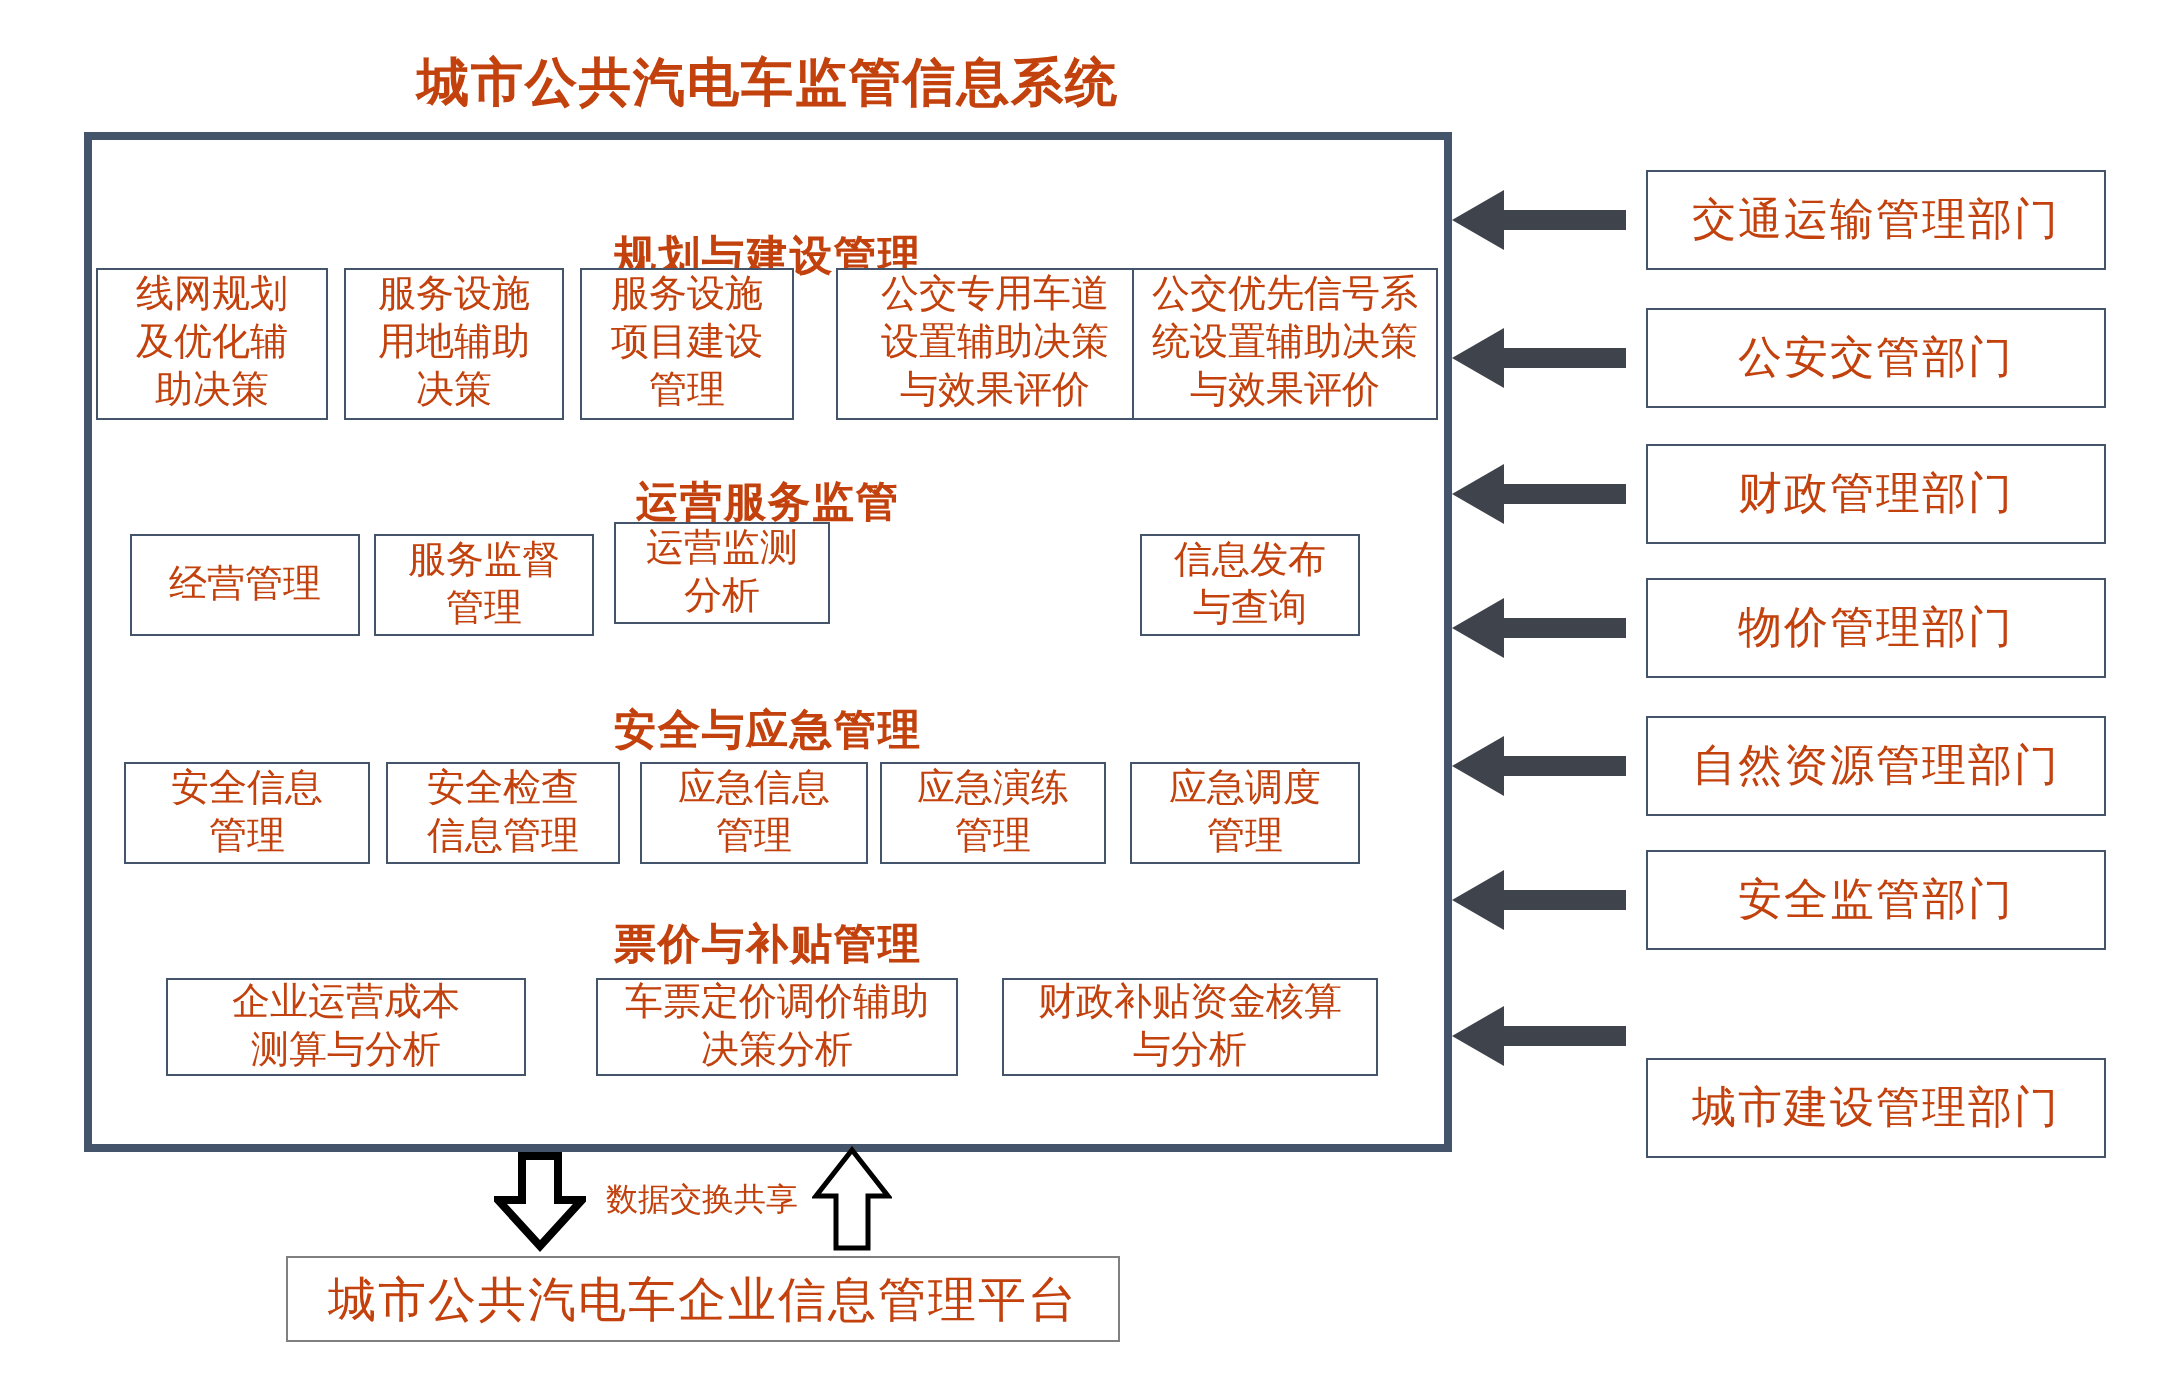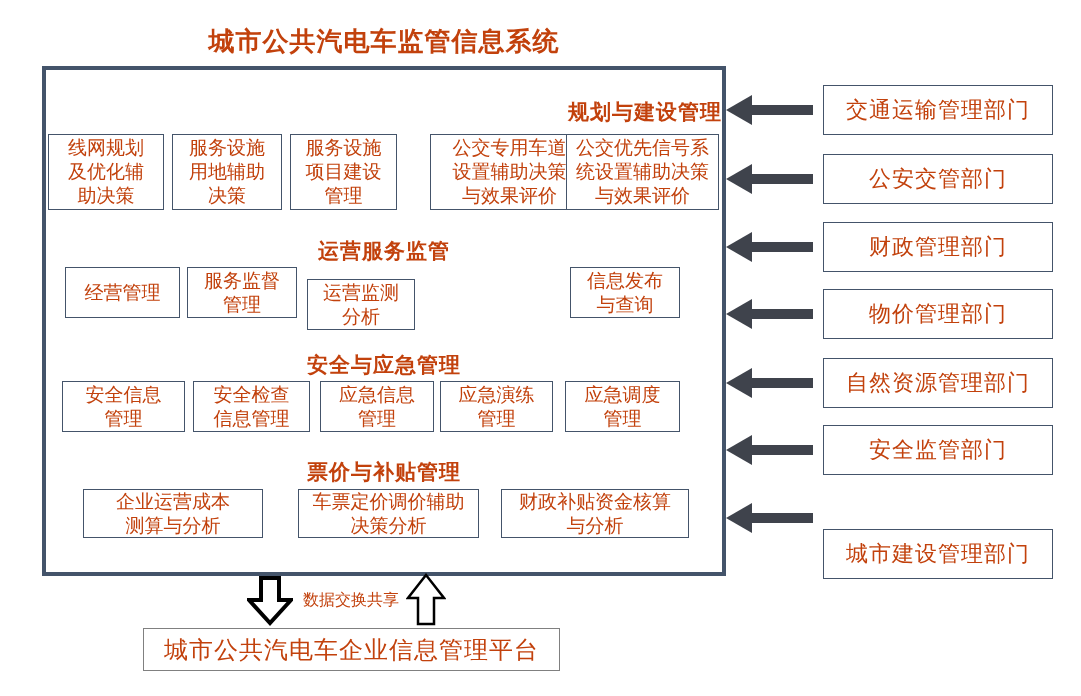--- a/index.html
+++ b/index.html
@@ -53,42 +53,42 @@
 </style>
 </head>
 <body>
 
 <div class="page">
 
   <div class="title">城市公共汽电车监管信息系统</div>
 
   <div class="main-box">
 
-    <div class="sec-header" style="top:28px;text-align:right;">规划与建设管理</div>
+    <div class="sec-header" style="top:44px;">规划与建设管理</div>
     <div class="module" style="left:2px;   top:64px; width:116px; height:76px;">线网规划
 及优化辅
 助决策</div>
     <div class="module" style="left:126px; top:64px; width:110px; height:76px;">服务设施
 用地辅助
 决策</div>
     <div class="module" style="left:244px; top:64px; width:107px; height:76px;">服务设施
 项目建设
 管理</div>
-    <div class="module" style="left:384px; top:64px; width:159px; height:76px;">公交专用车道
+    <div class="module" style="left:372px; top:64px; width:159px; height:76px;">公交专用车道
 设置辅助决策
 与效果评价</div>
     <div class="module" style="left:520px; top:64px; width:153px; height:76px;">公交优先信号系
 统设置辅助决策
 与效果评价</div>
 
     <div class="sec-header" style="top:167px;">运营服务监管</div>
     <div class="module" style="left:19px;  top:197px; width:115px; height:51px;">经营管理</div>
     <div class="module" style="left:141px; top:197px; width:110px; height:51px;">服务监督
 管理</div>
-    <div class="module" style="left:261px; top:209px; width:108px; height:51px;">运营监测
+    <div class="module" style="left:261px; top:191px; width:108px; height:51px;">运营监测
 分析</div>
     <div class="module" style="left:524px; top:197px; width:110px; height:51px;">信息发布
 与查询</div>
 
     <div class="sec-header" style="top:281px;">安全与应急管理</div>
     <div class="module" style="left:16px;  top:311px; width:123px; height:51px;">安全信息
 管理</div>
     <div class="module" style="left:147px; top:311px; width:117px; height:51px;">安全检查
 信息管理</div>
     <div class="module" style="left:274px; top:311px; width:114px; height:51px;">应急信息

